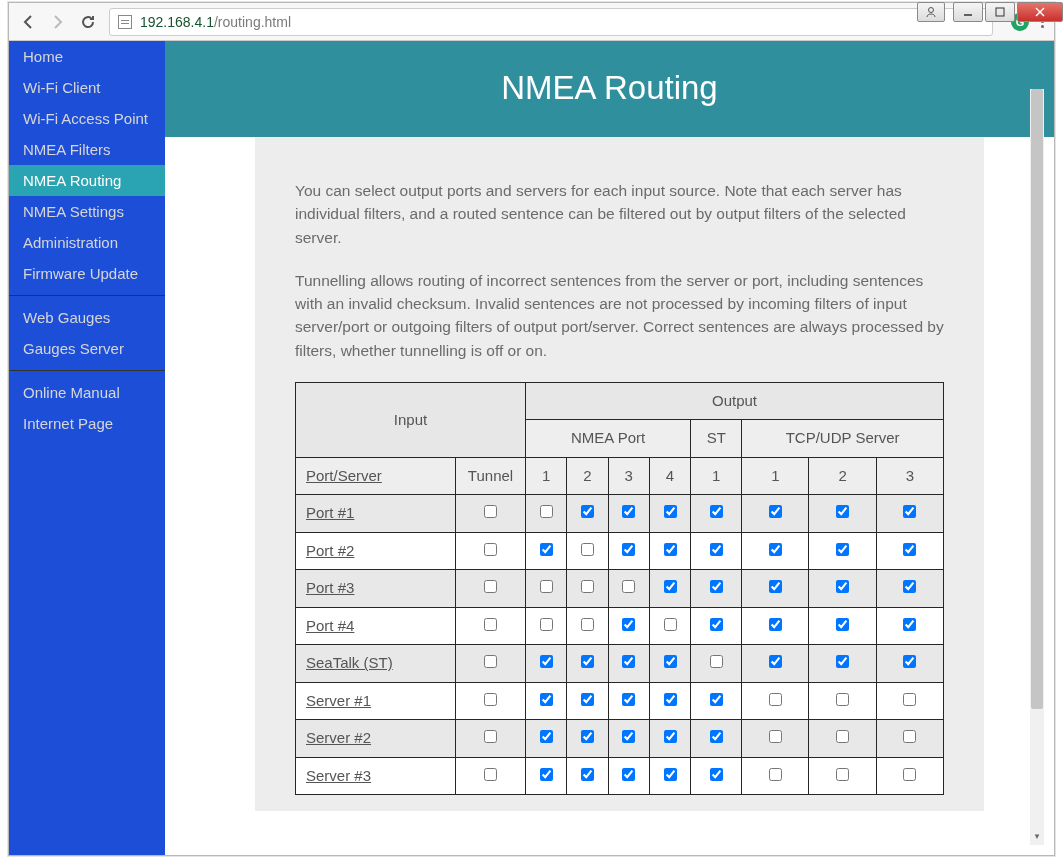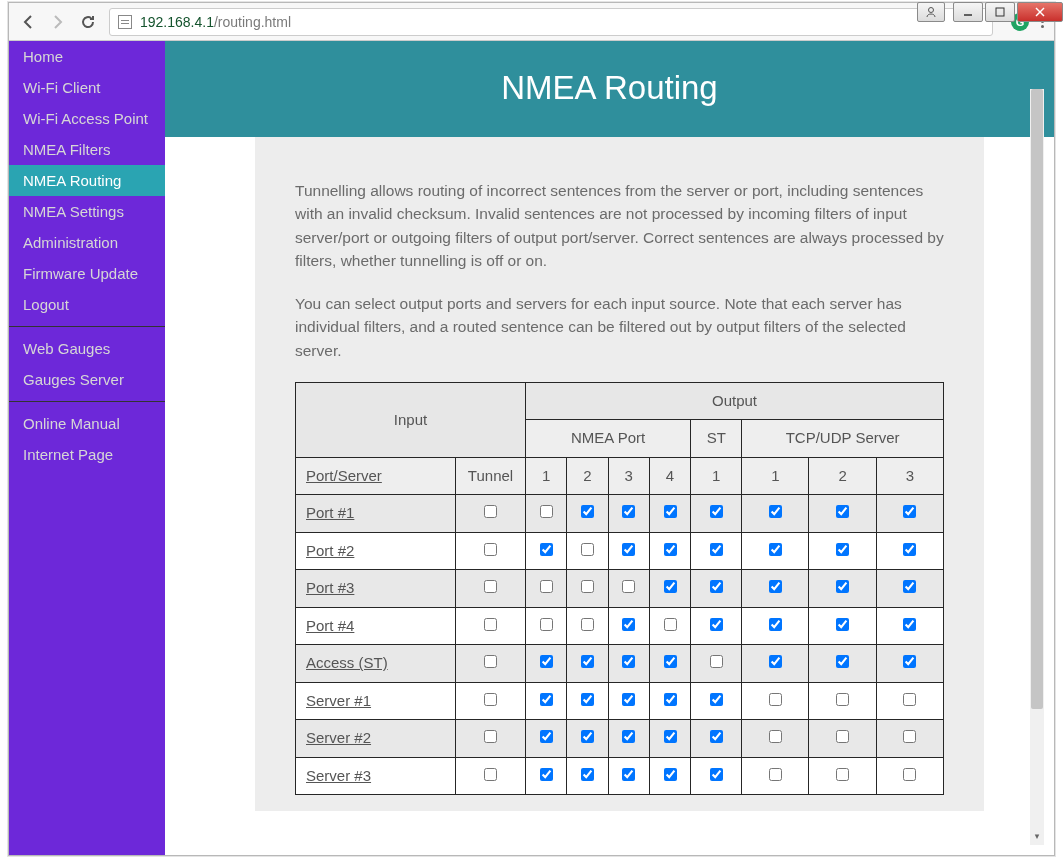--- a/index.html
+++ b/index.html
@@ -147,21 +147,21 @@
 
   .viewport {
     flex: 1;
     display: flex;
     overflow: hidden;
     background: #fff;
   }
 
   .sidebar {
     width: 156px;
-    background: #6d28d9;
+    background: #1d4ed8;
     color: #d6d6d6;
     font-size: 15px;
     overflow-y: auto;
   }
   .sidebar .item {
     padding: 7px 14px;
     cursor: pointer;
   }
   .sidebar .item.active {
     background: #2aa4b2;
@@ -298,35 +298,34 @@
   <div class="viewport">
     <div class="sidebar" id="sidebar">
         <div class="item">Home</div>
         <div class="item">Wi-Fi Client</div>
         <div class="item">Wi-Fi Access Point</div>
         <div class="item">NMEA Filters</div>
         <div class="item active">NMEA Routing</div>
         <div class="item">NMEA Settings</div>
         <div class="item">Administration</div>
         <div class="item">Firmware Update</div>
-        <div class="item">Logout</div>
         <div class="sep"></div>
         <div class="item">Web Gauges</div>
         <div class="item">Gauges Server</div>
         <div class="sep"></div>
         <div class="item">Online Manual</div>
         <div class="item">Internet Page</div>
       </div>
 
     <div class="main">
       <div class="banner">NMEA Routing</div>
 
       <div class="panel">
+        <p>You can select output ports and servers for each input source. Note that each server has individual filters, and a routed sentence can be filtered out by output filters of the selected server.</p>
         <p>Tunnelling allows routing of incorrect sentences from the server or port, including sentences with an invalid checksum. Invalid sentences are not processed by incoming filters of input server/port or outgoing filters of output port/server. Correct sentences are always processed by filters, whether tunnelling is off or on.</p>
-        <p>You can select output ports and servers for each input source. Note that each server has individual filters, and a routed sentence can be filtered out by output filters of the selected server.</p>
 
         <table class="routing">
           <thead>
             <tr>
               <th colspan="2" rowspan="2" class="hdr-input">Input</th>
               <th colspan="8" class="hdr-output">Output</th>
             </tr>
             <tr class="sub">
               <th colspan="4">NMEA Port</th>
               <th>ST</th>
@@ -388,21 +387,21 @@
                 <td><input type="checkbox" style=""></td>
                 <td><input type="checkbox" style=""></td>
                 <td><input type="checkbox" checked="" style=""></td>
                 <td><input type="checkbox" style=""></td>
                 <td><input type="checkbox" checked="" style=""></td>
                 <td><input type="checkbox" checked="" style=""></td>
                 <td><input type="checkbox" checked="" style=""></td>
                 <td><input type="checkbox" checked="" style=""></td>
               </tr>
               <tr>
-                <td class="left">Access (ST)</td>
+                <td class="left">SeaTalk (ST)</td>
                 <td><input type="checkbox" style=""></td>
                 <td><input type="checkbox" checked="" style=""></td>
                 <td><input type="checkbox" checked="" style=""></td>
                 <td><input type="checkbox" checked="" style=""></td>
                 <td><input type="checkbox" checked="" style=""></td>
                 <td><input type="checkbox" style=""></td>
                 <td><input type="checkbox" checked="" style=""></td>
                 <td><input type="checkbox" checked="" style=""></td>
                 <td><input type="checkbox" checked="" style=""></td>
               </tr>

